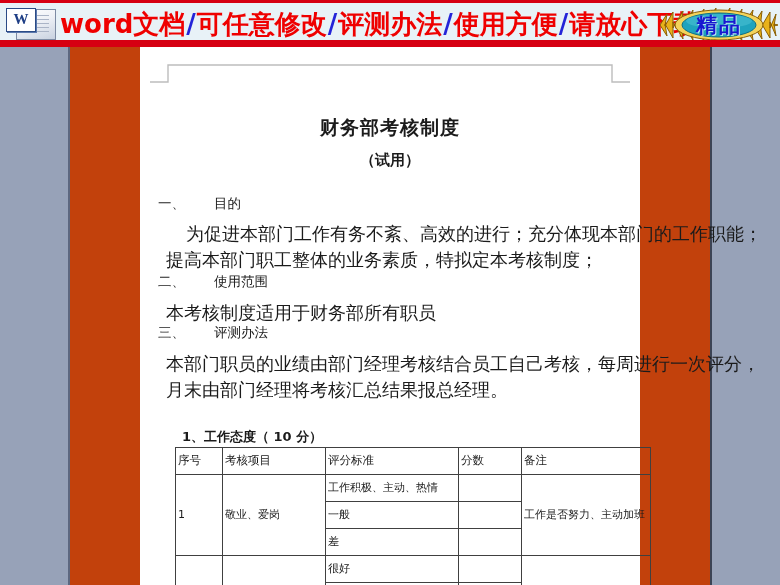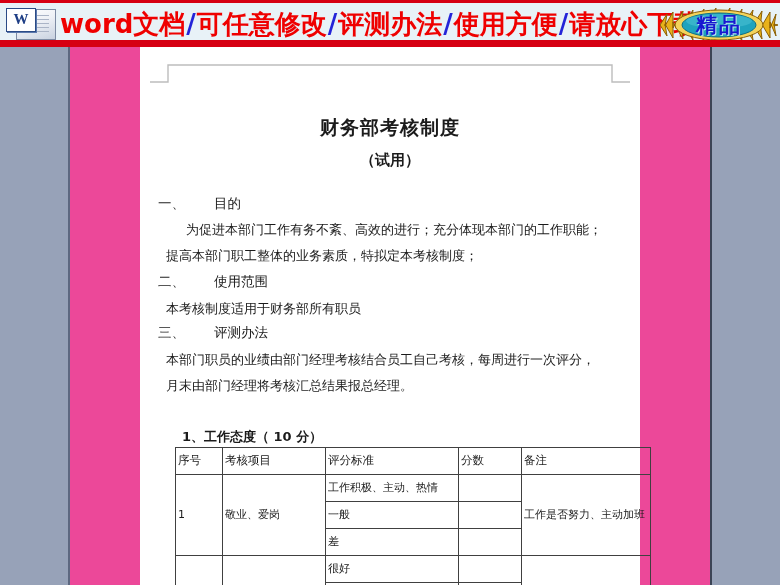--- a/index.html
+++ b/index.html
@@ -59,21 +59,21 @@
     position:absolute;left:0;top:0;width:118px;height:42px;
     display:flex;align-items:center;justify-content:center;
     font-size:21px;font-weight:bold;color:#1818d0;letter-spacing:2px;
     text-shadow:1px 1px 0 #b9e6ef;
     font-family:"DejaVu Sans","Liberation Sans",sans-serif;
   }
 
   
   .workspace{
     position:absolute;left:0;top:47px;width:780px;height:538px;
-    background:#ec4899;
+    background:#c2410c;
   }
   .gutter{
     position:absolute;top:0;height:538px;background:#97a2b8;
   }
   .gutter.left{left:0;width:68px;border-right:2px solid #5d6880;}
   .gutter.right{right:0;width:68px;border-left:2px solid #3c4455;}
 
   
   .page{
     position:absolute;left:140px;top:0;width:500px;height:538px;
@@ -95,21 +95,21 @@
   }
   .doc-subtitle{
     position:absolute;left:0;top:104px;width:500px;text-align:center;
     font-size:15px;font-weight:bold;
     font-family:Liberation Sans, sans-serif;
   }
 
   .sec{position:absolute;left:18px;width:470px;font-size:13px;}
   .sec-head{font-weight:normal;font-size:13.5px;white-space:nowrap;}
   .sec-head .num{display:inline-block;width:56px;}
-  .para{font-size:13px;line-height:1.5;white-space:nowrap;}
+  .para{font-size:18px;line-height:1.5;white-space:nowrap;}
   .para.indent{padding-left:28px;}
   .para.hang{padding-left:8px;}
   .sub-head{font-weight:bold;font-size:13px;padding-left:24px;white-space:nowrap;}
 
   
   .tbl{
     position:absolute;left:35px;top:400px;width:450px;
     border-collapse:collapse;
     table-layout:fixed;
     font-size:11px;

